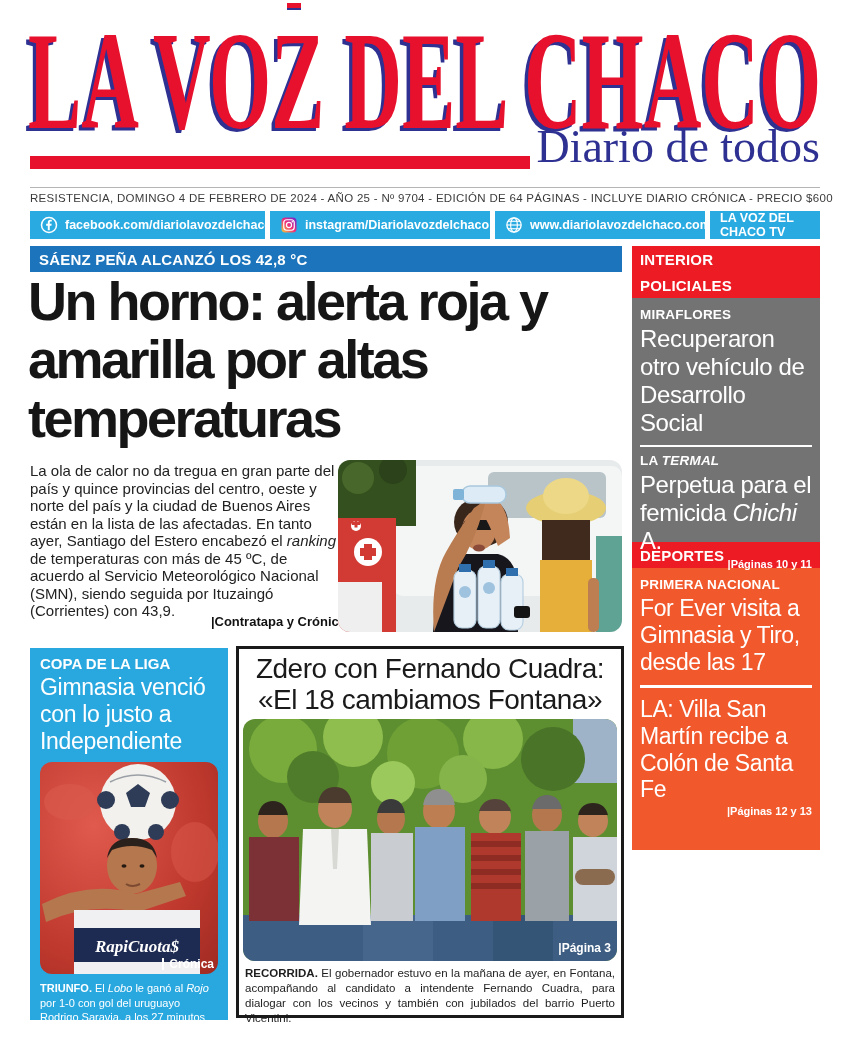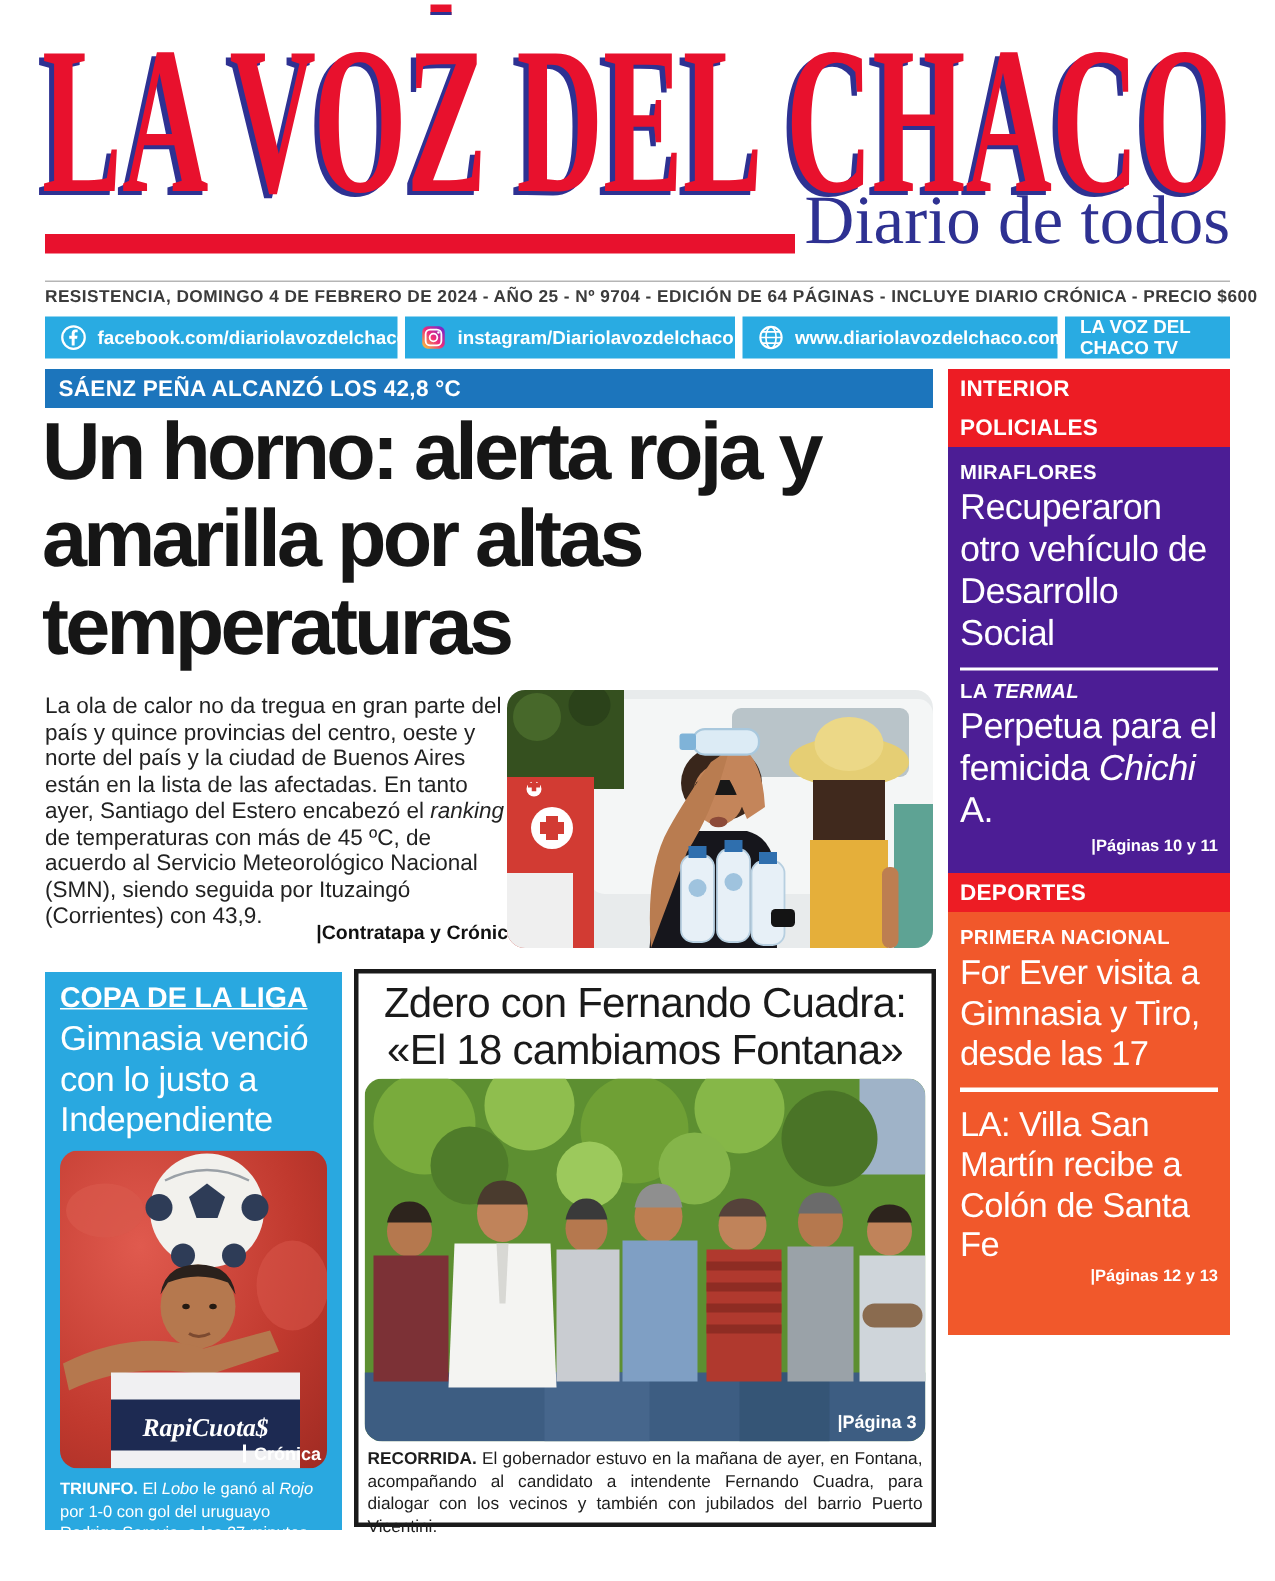--- a/index.html
+++ b/index.html
@@ -10,21 +10,21 @@
   .reg-mark{position:absolute;left:287px;top:3px;width:14px;height:5px;background:#e8112d;border-bottom:2px solid #2e3192;}
   .mast-title{position:absolute;left:30px;top:10px;width:790px;height:142px;display:flex;align-items:center;justify-content:center;}
   .mast-title span{font-family:"Liberation Serif",serif;font-weight:bold;font-size:140px;line-height:1;
         color:#e8112d;white-space:nowrap;display:inline-block;transform:scaleX(0.57);
         text-shadow:-6px 3px 0 #2e3192;}
   .mast-bar{position:absolute;left:30px;top:156px;width:500px;height:13px;background:#e8112d;}
   .mast-tagline{position:absolute;right:30px;top:124px;font-family:"Liberation Serif",serif;
         font-size:46px;line-height:1;color:#2e3192;}
 
   .thin-rule{position:absolute;left:30px;top:187px;width:790px;border-top:1px solid #b5b5b5;}
-  .dateline{position:absolute;left:30px;top:192px;width:790px;font-size:11.5px;font-weight:bold;
+  .dateline{position:absolute;left:30px;top:192px;width:790px;font-size:11.5px;font-weight:normal;
         color:#3b3b3b;letter-spacing:0.3px;white-space:nowrap;}
 
   
   .social{position:absolute;left:30px;top:211px;width:790px;height:28px;display:flex;gap:5px;}
   .seg{background:#29abe2;color:#fff;display:flex;align-items:center;gap:7px;padding:10px 10px;
        font-size:12.5px;font-weight:bold;text-decoration:none;}
   .seg.s0{width:215px;}.seg.s1{width:190px;}.seg.s2{width:200px;}
   .seg.s3{width:128px;justify-content:center;}
   .seg svg{flex:0 0 auto;}
 
@@ -41,33 +41,33 @@
   .sidebar{position:absolute;left:632px;top:246px;width:188px;}
   .sec-bar{height:26px;background:#ed1c24;color:#fff;font-weight:bold;font-size:15px;
         display:flex;align-items:center;padding-left:8px;box-sizing:border-box;letter-spacing:0.2px;}
   .box{box-sizing:border-box;padding:7px 8px;}
   .box h2{margin:0;font-weight:normal;}
   .box .kick{font-size:13.5px;font-weight:bold;margin:2px 0 3px 0;letter-spacing:0.2px;}
   .box .ref{text-align:right;font-size:11px;font-weight:bold;margin-top:2px;}
   .cream{background:#ece8c8;height:130px;color:#141414;}
   .cream h2{font-size:25px;line-height:1.16;letter-spacing:-0.5px;}
   .cream .ref{color:#141414;}
-  .blackbox{background:#4c1d95;height:284px;color:#fff;}
+  .blackbox{background:#737373;height:244px;color:#fff;}
   .blackbox h2{font-size:24px;line-height:1.17;letter-spacing:-0.4px;}
   .blackbox hr{border:none;border-top:2px solid #fff;margin:8px 0 6px 0;}
   .blackbox .ref{color:#fff;}
   .orangebox{background:#f1582b;height:282px;color:#fff;}
   .orangebox h2{font-size:23px;line-height:1.17;letter-spacing:-0.4px;}
   .orangebox hr{border:none;border-top:3px solid #fff;margin:9px 0 8px 0;}
   .orangebox .ref{color:#fff;}
 
   
   .sports-box{position:absolute;left:30px;top:648px;width:198px;height:372px;background:#29a8e0;
         box-sizing:border-box;padding:7px 10px;color:#fff;}
-  .sports-box .kick{font-size:19px;font-weight:bold;margin-bottom:2px;text-decoration:underline;}
+  .sports-box .kick{font-size:15px;font-weight:bold;margin-bottom:2px;}
   .sports-box h2{margin:0 0 7px 0;font-weight:normal;font-size:23px;line-height:1.18;letter-spacing:-0.3px;}
   .sports-photo{position:relative;width:178px;height:212px;overflow:hidden;}
   .photo-credit{position:absolute;right:4px;bottom:4px;color:#fff;font-size:12px;font-weight:bold;
         border-left:2px solid #fff;padding-left:5px;line-height:1;}
   .sports-caption{font-size:11px;line-height:1.3;margin-top:7px;}
 
   
   .center-box{position:absolute;left:236px;top:646px;width:388px;height:372px;background:#fff;
         border:3px solid #1a1a1a;box-sizing:border-box;padding:3px 4px;}
   .center-box h2{margin:1px 0 3px 0;text-align:center;font-weight:normal;font-size:28px;

